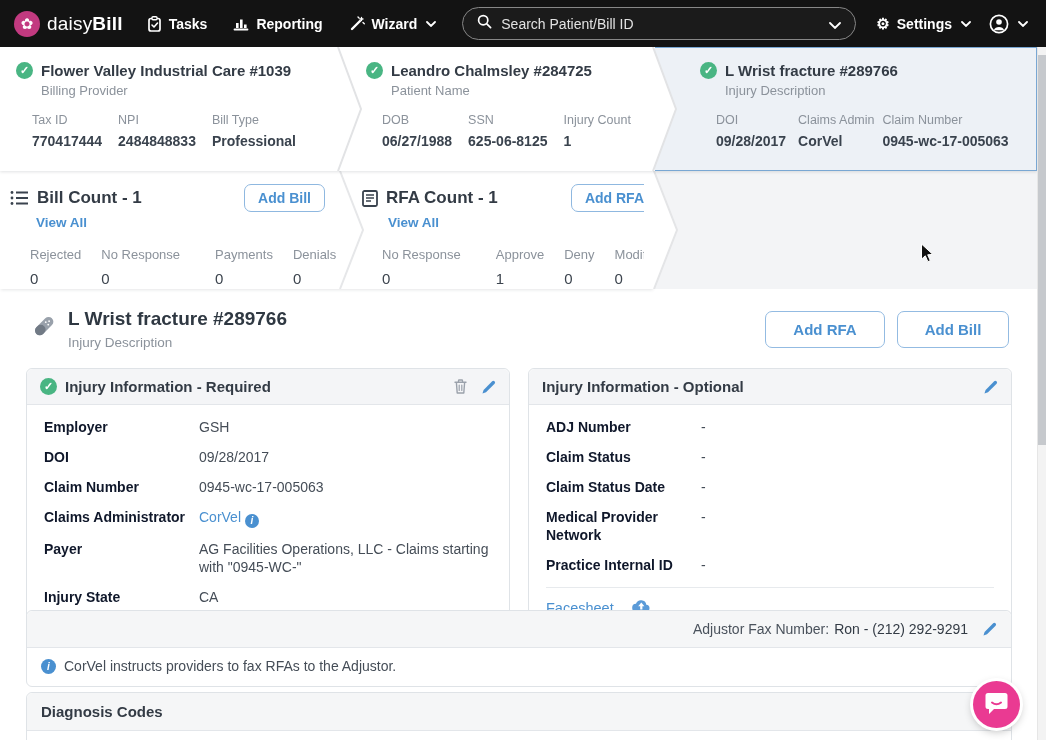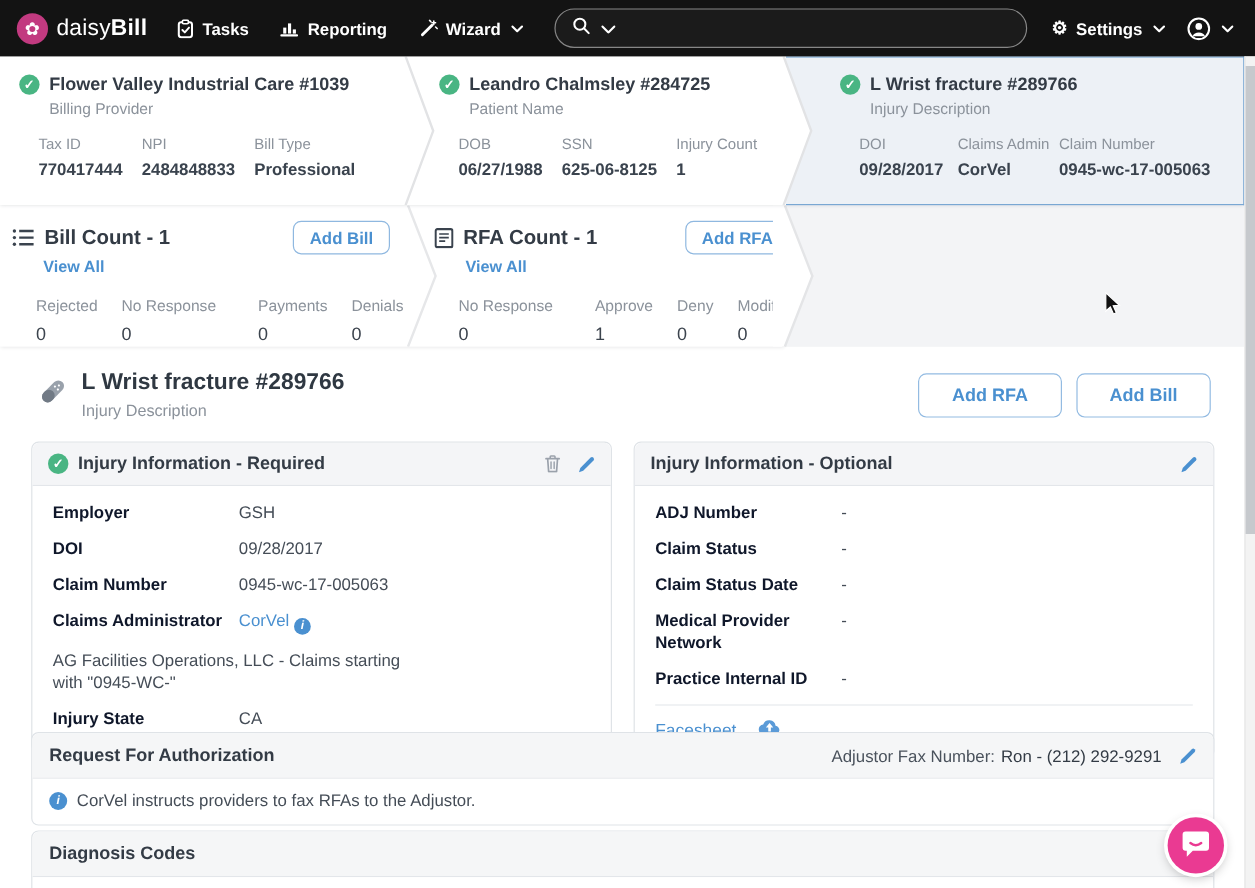--- a/index.html
+++ b/index.html
@@ -156,20 +156,21 @@
           </svg>
         </span>
     </div>
     <div class="searchwrap">
       <span>
         <svg width="15" height="15" viewBox="0 0 15 15">
             <circle cx="6.2" cy="6.2" r="4.6" fill="none" stroke="#fff" stroke-width="1.7"></circle>
             <path d="M9.8 9.8 L13.6 13.6" stroke="#fff" stroke-width="1.7" stroke-linecap="round"></path>
           </svg>
       </span>
+      <input type="text" placeholder="Search Patient/Bill ID" style="">
       <span><svg width="12" height="7" viewBox="0 0 12 7">
             <polyline points="1,1 6,6 11,1" fill="none" stroke="#fff" stroke-width="1.8" stroke-linecap="round"></polyline>
           </svg></span>
     </div>
     <div class="nav-right">
       <div class="nav-item" style="margin-right:18px;">
         <span style="font-size:15px;color:#fff;line-height:1;">⚙</span>
         <span>Settings</span>
         <span class="chev-sm">
             <svg width="10" height="6" viewBox="0 0 10 6">
@@ -406,20 +407,21 @@
             </div>
           <div class="crow">
               <div class="clabel">Claim Number</div>
               <div class="cval">0945-wc-17-005063</div>
             </div>
           <div class="crow">
             <div class="clabel">Claims Administrator</div>
             <div class="cval"><span class="link">CorVel</span> <span class="info-dot">i</span></div>
           </div>
           <div class="crow">
+              <div class="clabel">Payer</div>
               <div class="cval">AG Facilities Operations, LLC - Claims starting with "0945-WC-"</div>
             </div>
           <div class="crow">
               <div class="clabel">Injury State</div>
               <div class="cval">CA</div>
             </div>
         </div>
       </div>
 
       <div class="card">
@@ -462,21 +464,20 @@
                   <polygon points="9.3,3.6 12.4,7.3 10.4,7.3 10.4,10.6 8.2,10.6 8.2,7.3 6.2,7.3" fill="#fff"></polygon>
                 </svg>
             </span>
           </div>
         </div>
       </div>
     </div>
 
     <div class="bar bar-rfa">
       <div class="bar-header">
-        <span class="bar-title">Request For Authorization</span>
         <span class="fax">
           <span>Adjustor Fax Number:</span>
           <span class="fax-value">Ron - (212) 292-9291</span>
           <span class="icon-btn">
             <svg width="14" height="14" viewBox="0 0 14 14">
                 <path d="M0.5 13.5 L1.6 9.9 L10.2 1.3 a1.7 1.7 0 0 1 2.4 2.4 L4 12.3 Z" fill="#4a90d0"></path>
               </svg>
           </span>
         </span>
       </div>

